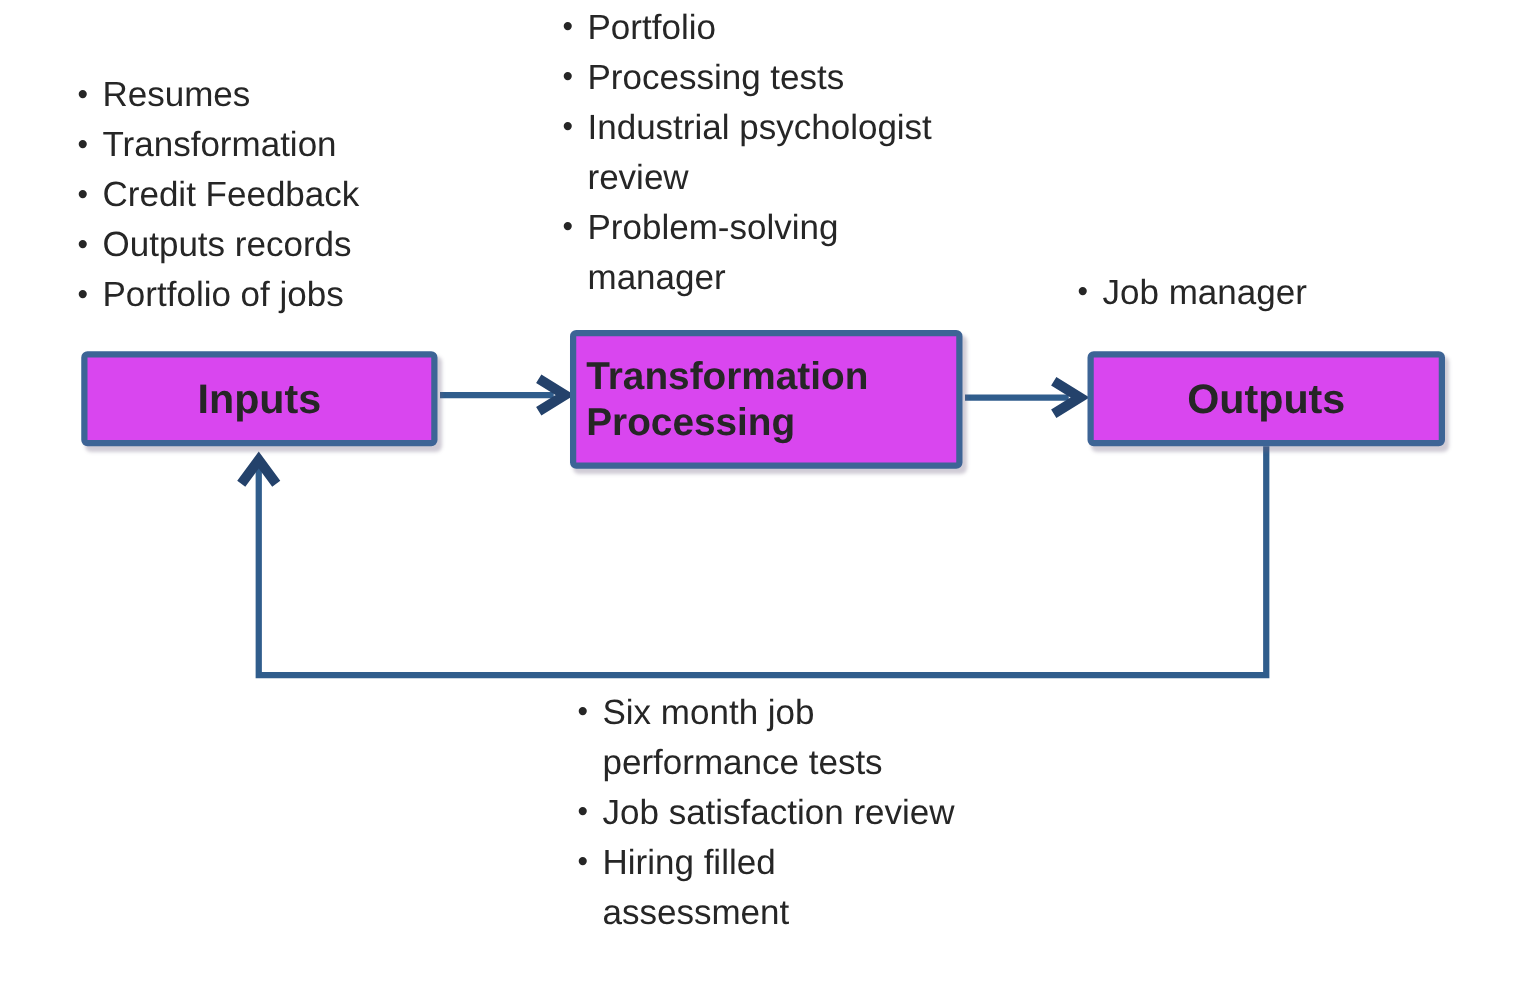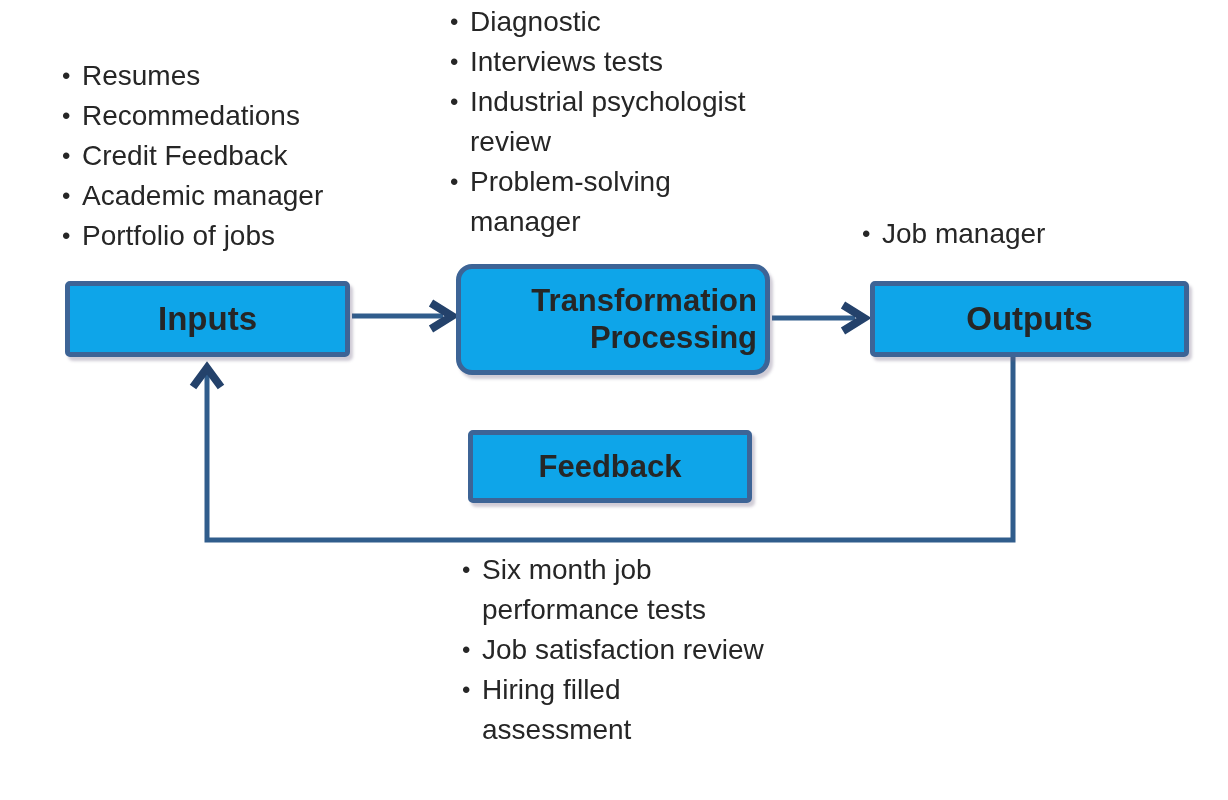--- a/index.html
+++ b/index.html
@@ -49,35 +49,35 @@
     line-height: 40px;
   }
   .item-text { flex: 1 1 auto; }
   .list-input-sources   { left: 62px;  top: 56px;  width: 320px; }
   .list-process-methods { left: 450px; top: 2px;   width: 300px; }
   .list-output-results  { left: 862px; top: 214px; width: 240px; }
   .list-feedback-measures { left: 462px; top: 550px; width: 310px; }
   .box {
     position: absolute;
     box-sizing: border-box;
-    background: #0ea5e9;
+    background: #d946ef;
     border: 5px solid #3d6496;
     border-radius: 5px;
     box-shadow: 3px 4px 3px rgba(109, 96, 128, 0.32);
     display: flex;
     align-items: center;
     justify-content: center;
-    text-align: right;
+    text-align: left;
     font-weight: bold;
     color: #262626;
     padding: 0 8px;
   }
   .box-inputs         { left: 65px;  top: 281px; width: 285px; height: 76px;  font-size: 33px; }
-  .box-transformation { left: 456px; top: 264px; width: 314px; height: 111px; font-size: 31px; line-height: 1.18; border-radius: 16px; }
-  .box-outputs        { left: 870px; top: 281px; width: 319px; height: 76px;  font-size: 33px; }
+  .box-transformation { left: 456px; top: 264px; width: 314px; height: 111px; font-size: 31px; line-height: 1.18; }
+  .box-outputs        { left: 870px; top: 281px; width: 286px; height: 76px;  font-size: 33px; }
   .box-feedback       { left: 468px; top: 430px; width: 284px; height: 73px;  font-size: 31px; }
 </style>
 </head>
 <body>
 
 <div class="canvas">
 
   <svg class="overlay" viewBox="0 0 1228 800" xmlns="http://www.w3.org/2000/svg">
     <line class="shaft" x1="352" y1="316" x2="443" y2="316"></line>
     <path class="head" d="M431 303 L452 316 L431 329"></path>
@@ -87,44 +87,44 @@
     <path class="head" d="M193 387 L207 368 L221 387"></path>
   </svg>
 
   <div class="list list-input-sources">
     <div class="bullet-item">
       <span class="bullet">•</span>
       <span class="item-text">Resumes</span>
     </div>
     <div class="bullet-item">
       <span class="bullet">•</span>
-      <span class="item-text">Recommedations</span>
+      <span class="item-text">Transformation</span>
     </div>
     <div class="bullet-item">
       <span class="bullet">•</span>
       <span class="item-text">Credit Feedback</span>
     </div>
     <div class="bullet-item">
       <span class="bullet">•</span>
-      <span class="item-text">Academic manager</span>
+      <span class="item-text">Outputs records</span>
     </div>
     <div class="bullet-item">
       <span class="bullet">•</span>
       <span class="item-text">Portfolio of jobs</span>
     </div>
   </div>
 
   <div class="list list-process-methods">
     <div class="bullet-item">
       <span class="bullet">•</span>
-      <span class="item-text">Diagnostic</span>
+      <span class="item-text">Portfolio</span>
     </div>
     <div class="bullet-item">
       <span class="bullet">•</span>
-      <span class="item-text">Interviews tests</span>
+      <span class="item-text">Processing tests</span>
     </div>
     <div class="bullet-item">
       <span class="bullet">•</span>
       <span class="item-text">Industrial psychologist review</span>
     </div>
     <div class="bullet-item">
       <span class="bullet">•</span>
       <span class="item-text">Problem-solving manager</span>
     </div>
   </div>
@@ -156,17 +156,14 @@
   </div>
 
   <div class="box box-transformation">
     <span>Transformation Processing</span>
   </div>
 
   <div class="box box-outputs">
     <span>Outputs</span>
   </div>
 
-  <div class="box box-feedback">
-    <span>Feedback</span>
-  </div>
 
 </div>
 
 </body></html>

